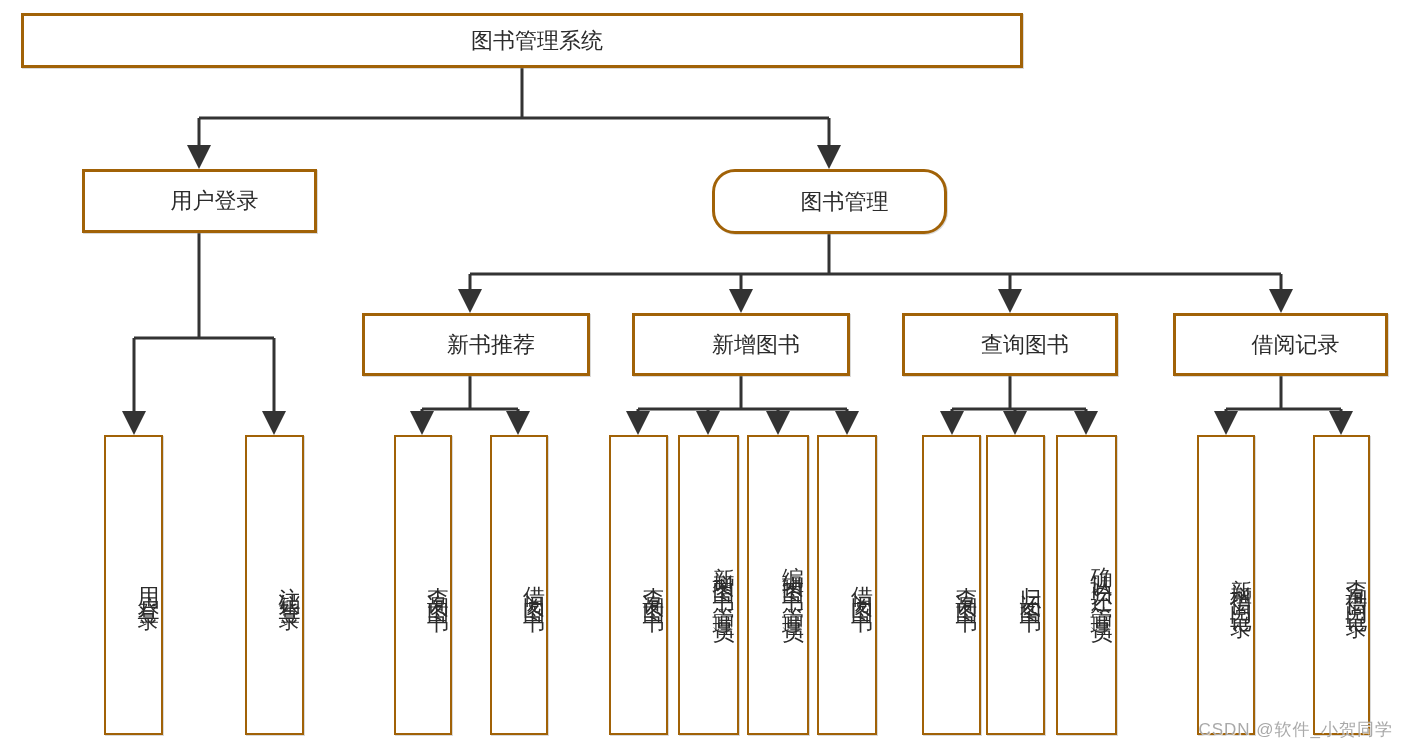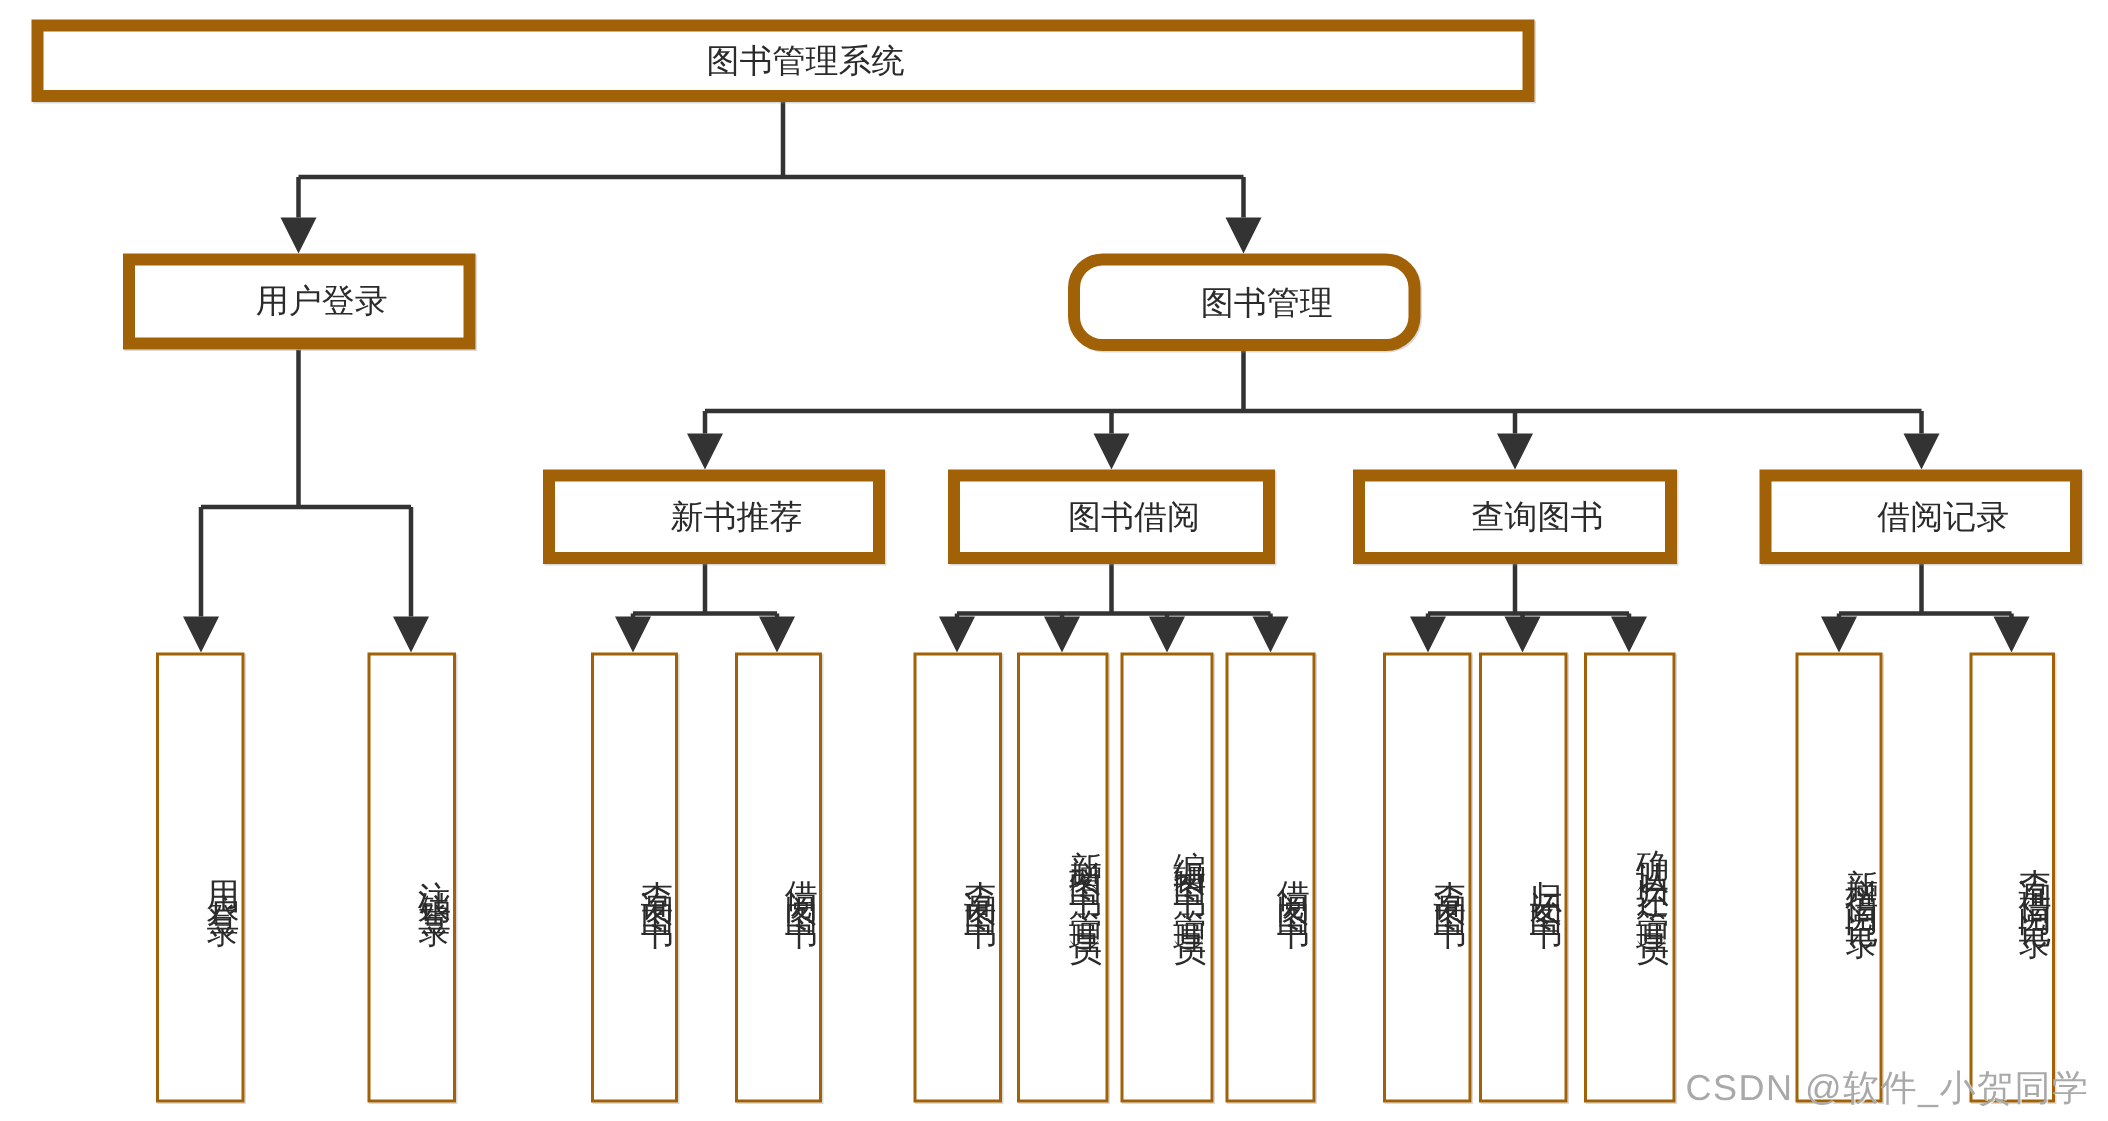--- a/index.html
+++ b/index.html
@@ -8,21 +8,21 @@
     width:1405px;height:747px;
     background:#ffffff;
     font-family:"Liberation Sans", sans-serif;
     overflow:hidden;
   }
   .connectors{position:absolute;left:0;top:0;width:1405px;height:747px;z-index:1;}
   .box{
     position:absolute;
     box-sizing:border-box;
     background:#ffffff;
-    border:8px solid #a16207;
+    border:3px solid #a16207;
     display:flex;align-items:center;justify-content:center;
     color:#2b2b2b;
     font-size:22px;
     z-index:2;
     box-shadow:1px 1px 0 rgba(150,150,150,0.35);
     padding-left:30px;
   }
   .vbox{
     border-width:2.5px;
     font-size:22px;
@@ -31,21 +31,21 @@
     writing-mode:vertical-rl;
     text-orientation:mixed;
     letter-spacing:8px;
     line-height:1.1;
     white-space:nowrap;
   }
   .watermark{
     position:absolute;
     right:12px;bottom:6px;
     color:#a9a9a9;
-    font-size:24px;
+    font-size:17px;
     letter-spacing:1px;
     text-shadow:1px 1px 0 rgba(255,255,255,0.7);
     z-index:3;
   }
 </style>
 </head>
 <body>
 
 <div class="canvas">
 
@@ -111,21 +111,21 @@
     <span>用户登录</span>
   </div>
   <div class="box" style="left:712px;top:169px;width:235px;height:65px;border-radius:23px;">
     <span>图书管理</span>
   </div>
 
   <div class="box" style="left:362px;top:313px;width:228px;height:63px;">
     <span>新书推荐</span>
   </div>
   <div class="box" style="left:632px;top:313px;width:218px;height:63px;">
-    <span>图书借阅</span>
+    <span>新增图书</span>
   </div>
   <div class="box" style="left:902px;top:313px;width:216px;height:63px;">
     <span>查询图书</span>
   </div>
   <div class="box" style="left:1173px;top:313px;width:215px;height:63px;">
     <span>借阅记录</span>
   </div>
 
   <div class="box vbox" style="left:104px;top:435px;width:59px;height:300px;">
     <span class="vtext">用户登录</span>

